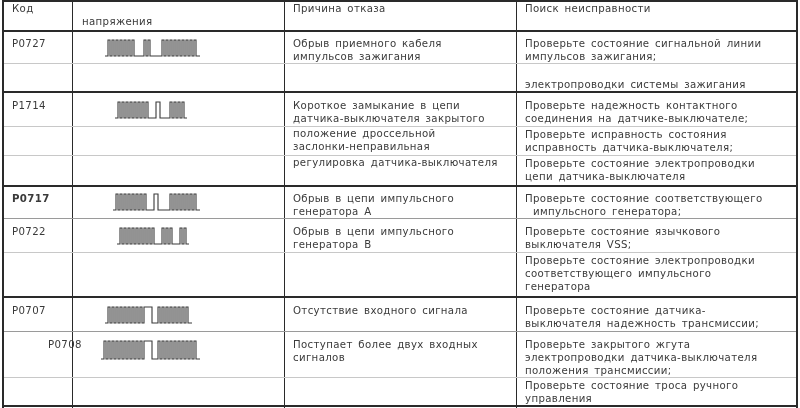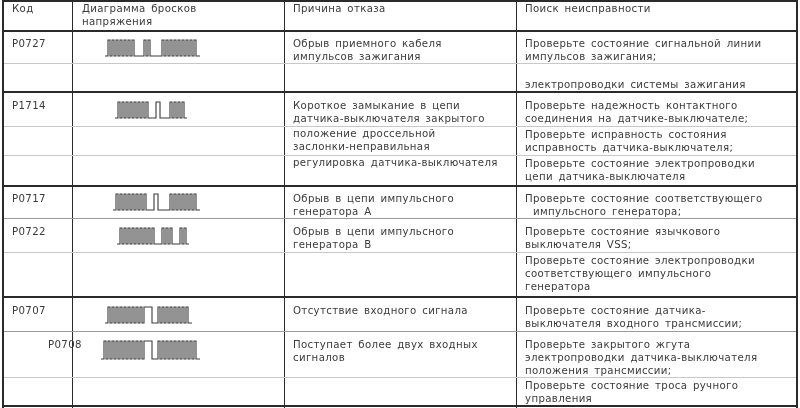--- a/index.html
+++ b/index.html
@@ -36,21 +36,20 @@
   <div class="hline thin" style="left:4px;top:155px;width:792px;"></div>
   <div class="hline thick" style="left:2px;top:185px;width:796px;"></div>
   <div class="hline thin" style="left:4px;top:218px;width:792px;background:#9a9a9a;"></div>
   <div class="hline thin" style="left:4px;top:252px;width:792px;"></div>
   <div class="hline thick" style="left:2px;top:296px;width:796px;"></div>
   <div class="hline thin" style="left:4px;top:331px;width:792px;background:#9a9a9a;"></div>
   <div class="hline thin" style="left:4px;top:377px;width:792px;"></div>
   <div class="hline thick" style="left:2px;top:405px;width:796px;"></div>
 
   <div class="txt hdr" style="left:12px;top:2px;">Код</div>
-  <div class="txt hdr" style="left:82px;top:2px;">Диаграмма бросков</div>
   <div class="txt hdr" style="left:82px;top:15px;">напряжения</div>
   <div class="txt hdr" style="left:293px;top:2px;">Причина отказа</div>
   <div class="txt hdr" style="left:525px;top:2px;">Поиск неисправности</div>
 
   <div class="txt" style="left:12px;top:37px;">P0727</div>
   <svg class="wave" style="left:100px;top:37px;" width="140" height="22">
     <path d="M5,19 H8 V3 H10 V19 H12 V3 H14 V19 H16 V3 H18 V19 H20 V3 H22 V19 H24 V3 H26 V19 H28 V3 H30 V19 H32 V3 H34 V19 H44 V3 H46 V19 H48 V3 H50 V19 H62 V3 H64 V19 H66 V3 H68 V19 H70 V3 H72 V19 H74 V3 H76 V19 H78 V3 H80 V19 H82 V3 H84 V19 H86 V3 H88 V19 H90 V3 H92 V19 H94 V3 H96 V19 H100"></path>
   </svg>
   <div class="txt" style="left:293px;top:37px;">Обрыв приемного кабеля</div>
   <div class="txt" style="left:293px;top:50px;">импульсов зажигания</div>
@@ -67,21 +66,21 @@
   <div class="txt" style="left:293px;top:127px;">положение дроссельной</div>
   <div class="txt" style="left:293px;top:140px;">заслонки-неправильная</div>
   <div class="txt" style="left:293px;top:156px;">регулировка датчика-выключателя</div>
   <div class="txt" style="left:525px;top:99px;">Проверьте надежность контактного</div>
   <div class="txt" style="left:525px;top:112px;">соединения на датчике-выключателе;</div>
   <div class="txt" style="left:525px;top:128px;">Проверьте исправность состояния</div>
   <div class="txt" style="left:525px;top:141px;">исправность датчика-выключателя;</div>
   <div class="txt" style="left:525px;top:157px;">Проверьте состояние электропроводки</div>
   <div class="txt" style="left:525px;top:170px;">цепи датчика-выключателя</div>
 
-  <div class="txt" style="left:12px;top:192px;">P0717</div>
+  <div class="txt" style="left:12px;top:192px;font-weight:bold;">P0717</div>
   <svg class="wave" style="left:108px;top:191px;" width="130" height="22">
     <path d="M5,19 H8 V3 H10 V19 H12 V3 H14 V19 H16 V3 H18 V19 H20 V3 H22 V19 H24 V3 H26 V19 H28 V3 H30 V19 H32 V3 H34 V19 H36 V3 H38 V19 H46 V3 H50 V19 H62 V3 H64 V19 H66 V3 H68 V19 H70 V3 H72 V19 H74 V3 H76 V19 H78 V3 H80 V19 H82 V3 H84 V19 H86 V3 H88 V19 H92"></path>
   </svg>
   <div class="txt" style="left:293px;top:192px;">Обрыв в цепи импульсного</div>
   <div class="txt" style="left:293px;top:205px;">генератора A</div>
   <div class="txt" style="left:525px;top:192px;">Проверьте состояние соответствующего</div>
   <div class="txt" style="left:525px;top:205px;margin-left:8px;">импульсного генератора;</div>
 
   <div class="txt" style="left:12px;top:225px;">P0722</div>
   <svg class="wave" style="left:112px;top:225px;" width="110" height="22">
@@ -94,21 +93,21 @@
   <div class="txt" style="left:525px;top:254px;">Проверьте состояние электропроводки</div>
   <div class="txt" style="left:525px;top:267px;">соответствующего импульсного</div>
   <div class="txt" style="left:525px;top:280px;">генератора</div>
 
   <div class="txt" style="left:12px;top:304px;">P0707</div>
   <svg class="wave" style="left:100px;top:304px;" width="140" height="22">
     <path d="M5,19 H8 V3 H10 V19 H12 V3 H14 V19 H16 V3 H18 V19 H20 V3 H22 V19 H24 V3 H26 V19 H28 V3 H30 V19 H32 V3 H34 V19 H36 V3 H38 V19 H40 V3 H42 V19 H44 V3 H52 V19 H58 V3 H60 V19 H62 V3 H64 V19 H66 V3 H68 V19 H70 V3 H72 V19 H74 V3 H76 V19 H78 V3 H80 V19 H82 V3 H84 V19 H86 V3 H88 V19 H92"></path>
   </svg>
   <div class="txt" style="left:293px;top:304px;">Отсутствие входного сигнала</div>
   <div class="txt" style="left:525px;top:304px;">Проверьте состояние датчика-</div>
-  <div class="txt" style="left:525px;top:317px;">выключателя входного трансмиссии;</div>
+  <div class="txt" style="left:525px;top:317px;">выключателя надежность трансмиссии;</div>
 
   <div class="txt" style="left:12px;top:338px;margin-left:36px;">P0708</div>
   <svg class="wave" style="left:96px;top:338px;" width="150" height="24">
     <path d="M5,21 H8 V3 H10 V21 H12 V3 H14 V21 H16 V3 H18 V21 H20 V3 H22 V21 H24 V3 H26 V21 H28 V3 H30 V21 H32 V3 H34 V21 H36 V3 H38 V21 H40 V3 H42 V21 H44 V3 H46 V21 H48 V3 H56 V21 H62 V3 H64 V21 H66 V3 H68 V21 H70 V3 H72 V21 H74 V3 H76 V21 H78 V3 H80 V21 H82 V3 H84 V21 H86 V3 H88 V21 H90 V3 H92 V21 H94 V3 H96 V21 H98 V3 H100 V21 H104"></path>
   </svg>
   <div class="txt" style="left:293px;top:338px;">Поступает более двух входных</div>
   <div class="txt" style="left:293px;top:351px;">сигналов</div>
   <div class="txt" style="left:525px;top:338px;">Проверьте закрытого жгута</div>
   <div class="txt" style="left:525px;top:351px;">электропроводки датчика-выключателя</div>
   <div class="txt" style="left:525px;top:364px;">положения трансмиссии;</div>

